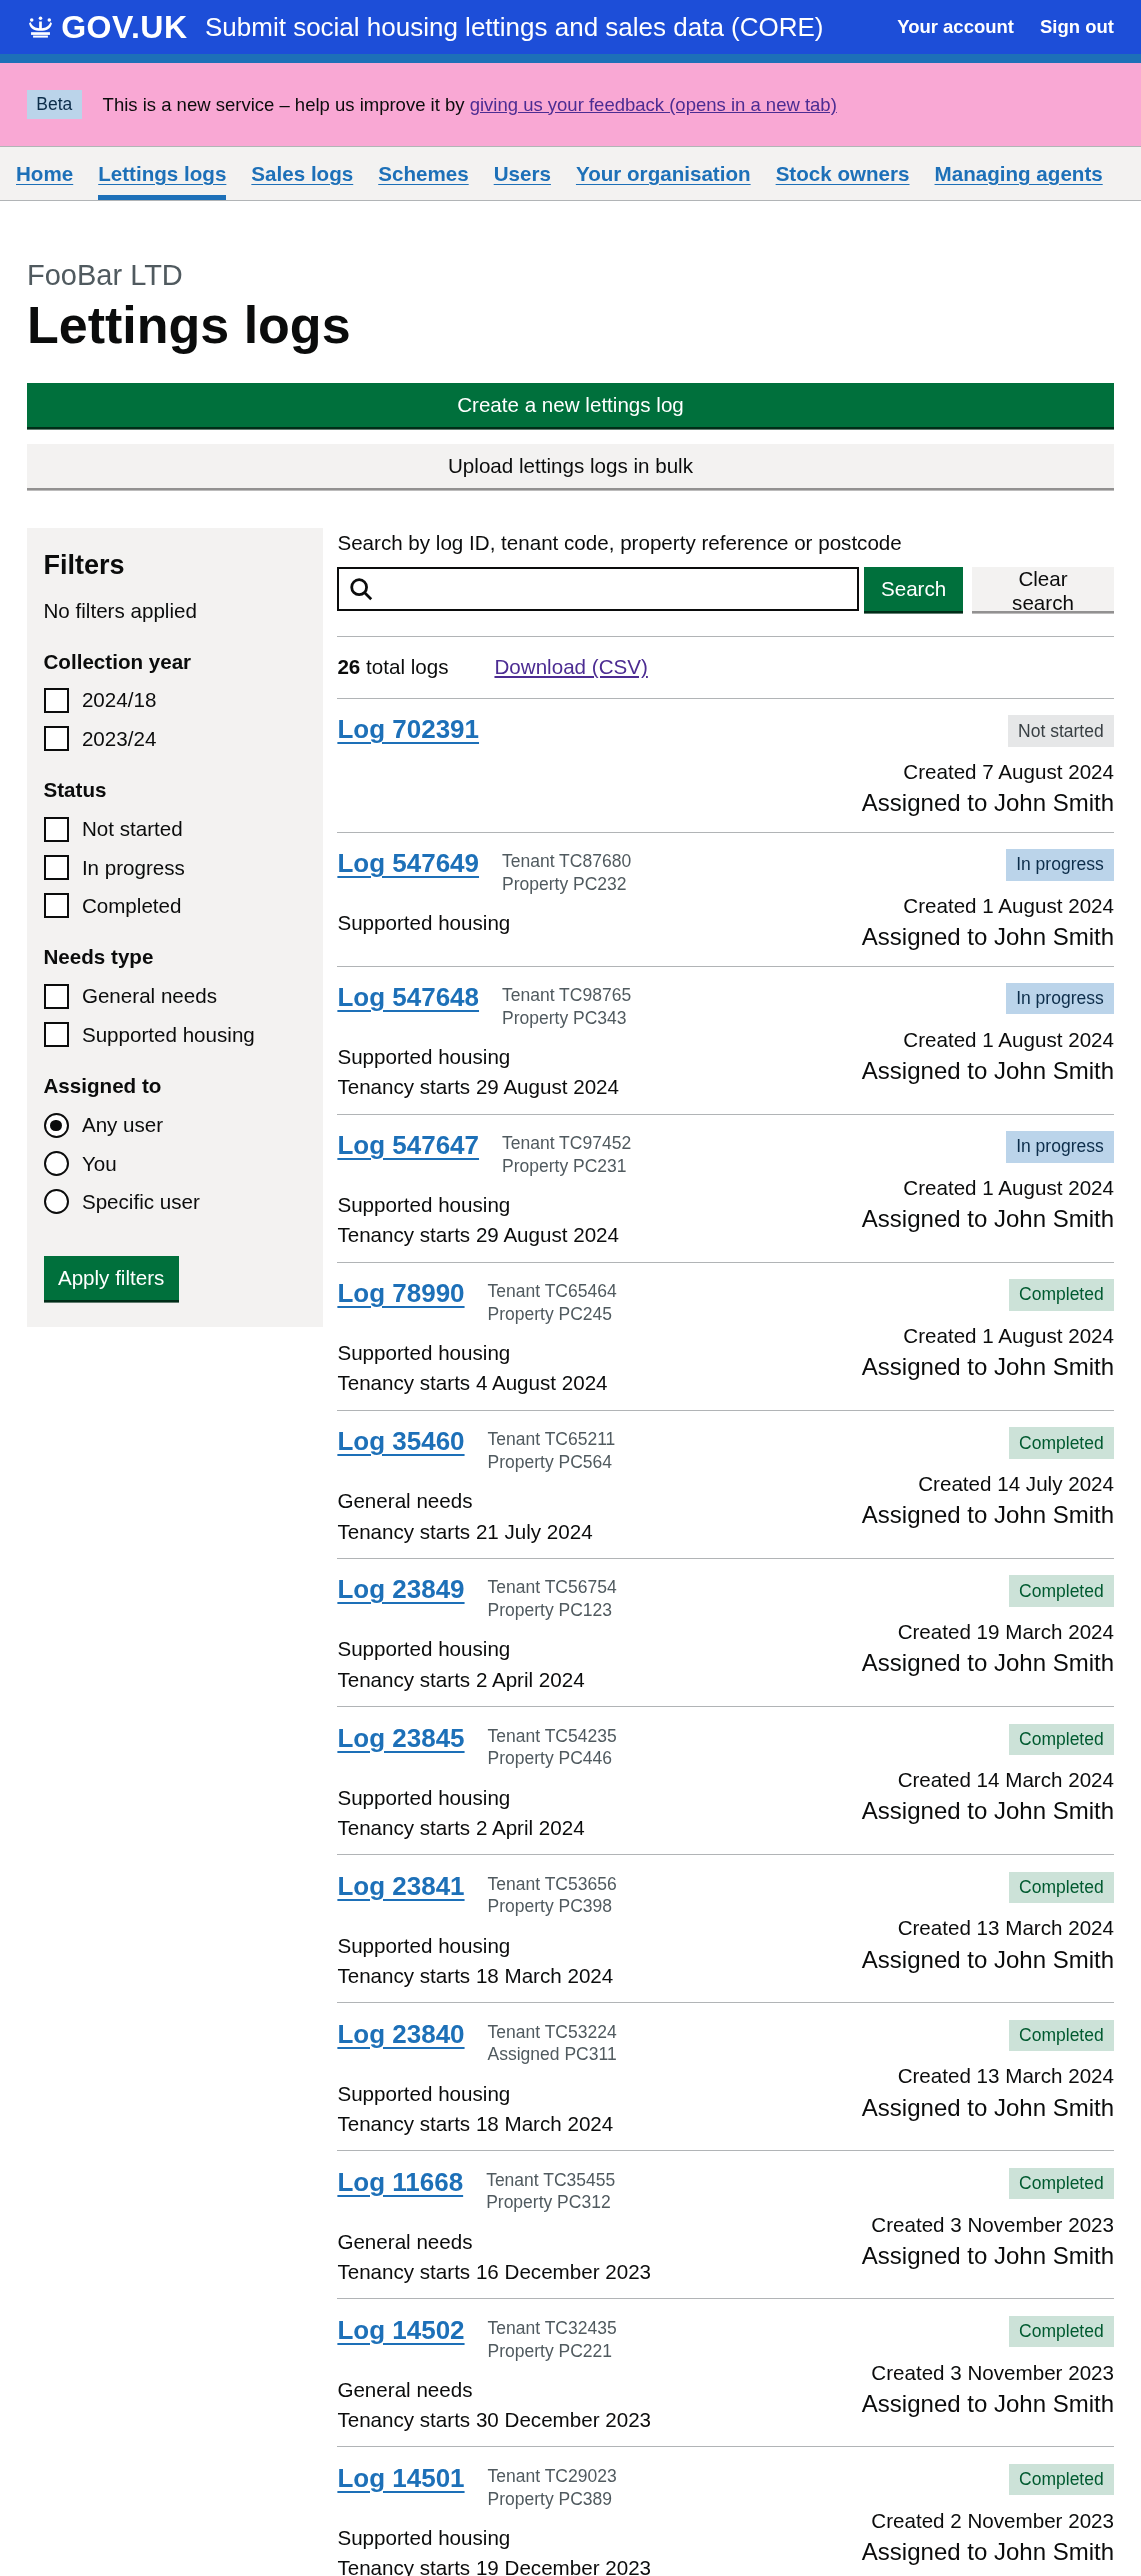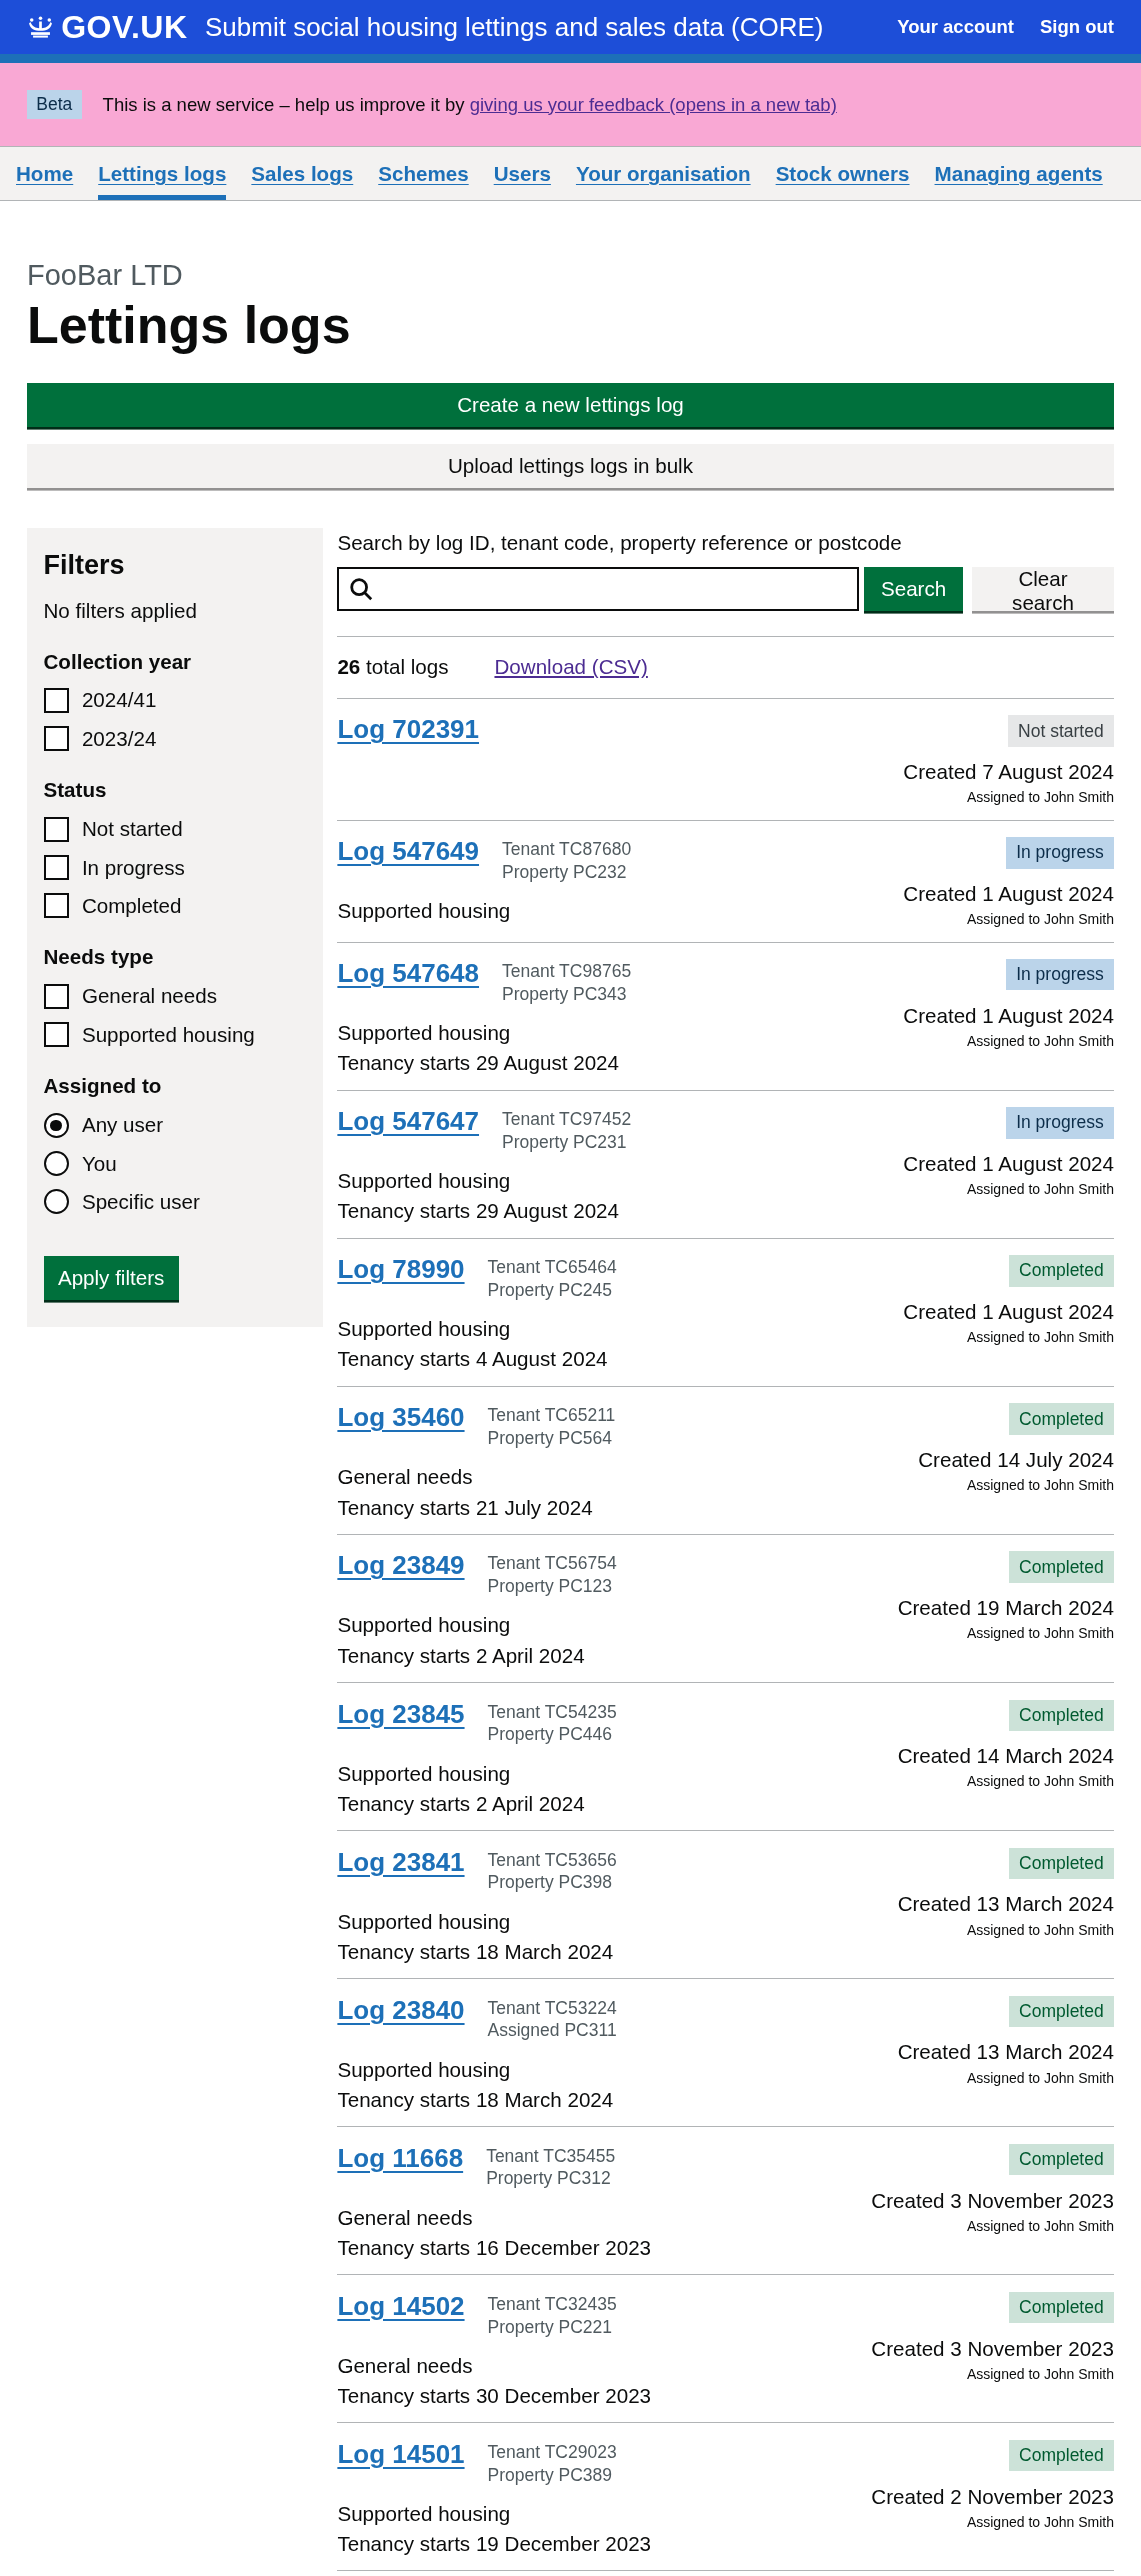--- a/index.html
+++ b/index.html
@@ -139,21 +139,21 @@
   }
   .log-codes { font-size: 17.5px; color: #505a5f; line-height: 1.3; padding-top: 1px; }
   .log-needs { font-size: 20.6px; margin-top: 15.5px; }
   .log-tenancy { font-size: 20.6px; margin-top: 6.2px; }
   .log-right { text-align: right; min-width: 268px; }
   .tag { display: inline-block; font-size: 17.5px; padding: 5.2px 10.3px; margin-bottom: 11.3px; }
   .tag--grey  { background: #e6e7e8; color: #383f43; }
   .tag--blue  { background: #bbd4ea; color: #0c2d4a; }
   .tag--green { background: #cce2d8; color: #005a30; }
   .log-created { font-size: 20.6px; margin-top: 2.1px; }
-  .log-assigned { font-size: 14px; margin-top: 5.2px; }
+  .log-assigned { font-size: 24px; margin-top: 5.2px; }
 </style>
 </head>
 <body>
 
 <header class="govuk-header">
   <div class="header-left">
     <a class="logo-link">
       <span style="display:flex;">
         <svg width="27" height="21.6" viewBox="0 0 40 32" fill="#ffffff">
           <circle cx="7" cy="6" r="2.6"></circle>
@@ -206,21 +206,21 @@
 
   <div class="main-grid">
 
     <aside class="filters">
       <div class="filters-title">Filters</div>
       <div class="no-filters">No filters applied</div>
 
       <div class="filter-legend">Collection year</div>
       <div class="option-row">
         <span class="checkbox"></span>
-        <span class="option-label">2024/41</span>
+        <span class="option-label">2024/18</span>
       </div>
       <div class="option-row">
         <span class="checkbox"></span>
         <span class="option-label">2023/24</span>
       </div>
 
       <div class="filter-legend">Status</div>
       <div class="option-row">
         <span class="checkbox"></span>
         <span class="option-label">Not started</span>

